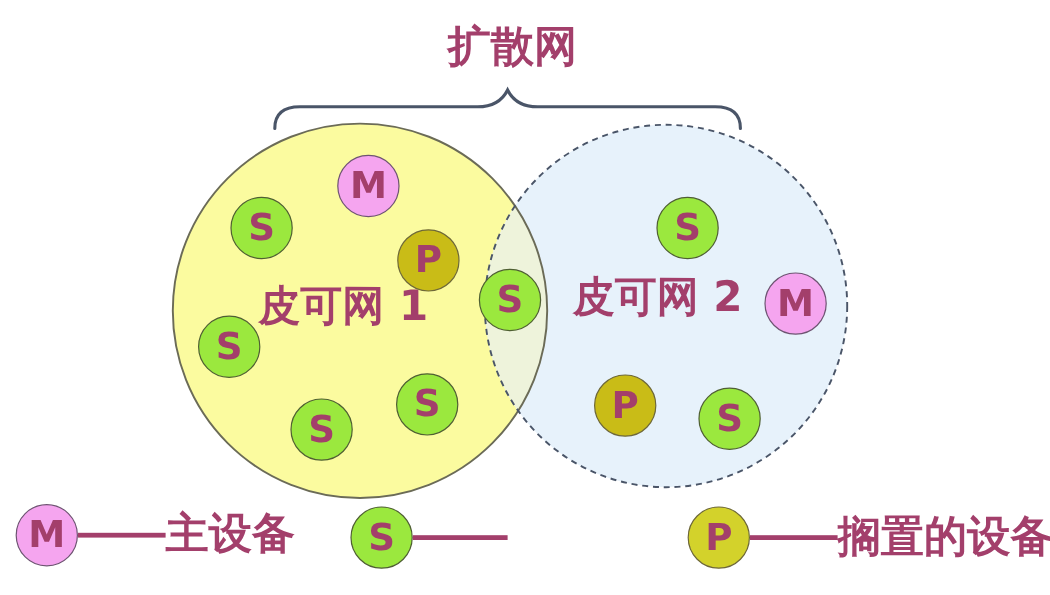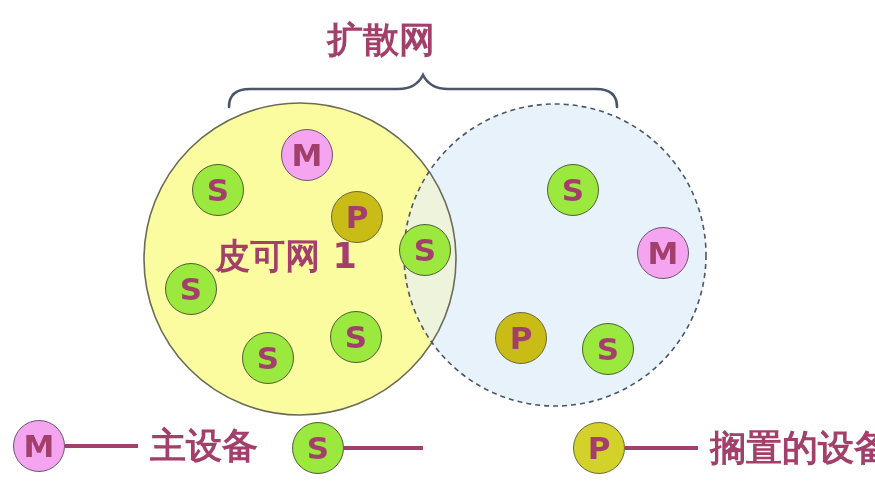--- a/index.html
+++ b/index.html
@@ -11,20 +11,21 @@
     overflow:hidden;
   }
   .cn{
     color:#A33F6B;
     font-weight:bold;
     white-space:nowrap;
   }
   #scatternet-title{
     position:absolute;
     left:327px;top:20px;width:200px;
+    text-align:center;
     font-size:36px;line-height:40px;
   }
   .piconet-label{
     position:absolute;
     font-size:35px;line-height:38px;
     transform:translate(-50%,-50%);
   }
   #piconet1-label{left:286px;top:256px;}
   #piconet2-label{left:548px;top:248px;}
   svg.layer{position:absolute;left:0;top:0;}
@@ -46,21 +47,21 @@
     position:absolute;
     display:flex;align-items:center;
     height:52px;
   }
   .legend-dash{
     height:4px;
     background:#A33F6B;
     flex:0 0 auto;
   }
   .legend-label{
-    font-size:36px;line-height:40px;margin-left:12px;
+    font-size:36px;line-height:40px;
   }
   #legend-item-master{left:13px;top:420px;}
   #legend-item-slave{left:292px;top:422px;}
   #legend-item-parked{left:573px;top:422px;}
   #legend-item-master .legend-dash{width:73px;}
   #legend-item-slave .legend-dash{width:79px;}
   #legend-item-parked .legend-dash{width:73px;}
 </style>
 </head>
 <body>
@@ -84,20 +85,21 @@
 
     <circle cx="555" cy="255" r="151" fill="none" stroke="#4A5568" stroke-width="1.6" stroke-dasharray="5 4"></circle>
 
     <path d="M 229 107 C 229 95 236 89 250 89 L 398 89 C 410 89 418 85 423 75
              C 428 85 436 89 448 89 L 596 89 C 610 89 617 95 617 107" fill="none" stroke="#4A5568" stroke-width="2.6" stroke-linecap="round"></path>
   </svg>
 
   <div id="scatternet-title" class="cn">扩散网</div>
 
   <div id="piconet1-label" class="cn piconet-label">皮可网 1</div>
+  <div id="piconet2-label" class="cn piconet-label">皮可网 2</div>
 
   <div class="node node-master" style="left:281px;top:129px;">M</div>
   <div class="node node-slave" style="left:192px;top:164px;">S</div>
   <div class="node node-parked" style="left:331px;top:191px;">P</div>
   <div class="node node-slave" style="left:399px;top:224px;">S</div>
   <div class="node node-slave" style="left:165px;top:263px;">S</div>
   <div class="node node-slave" style="left:330px;top:311px;">S</div>
   <div class="node node-slave" style="left:242px;top:332px;">S</div>
 
   <div class="node node-slave" style="left:547px;top:164px;">S</div>

